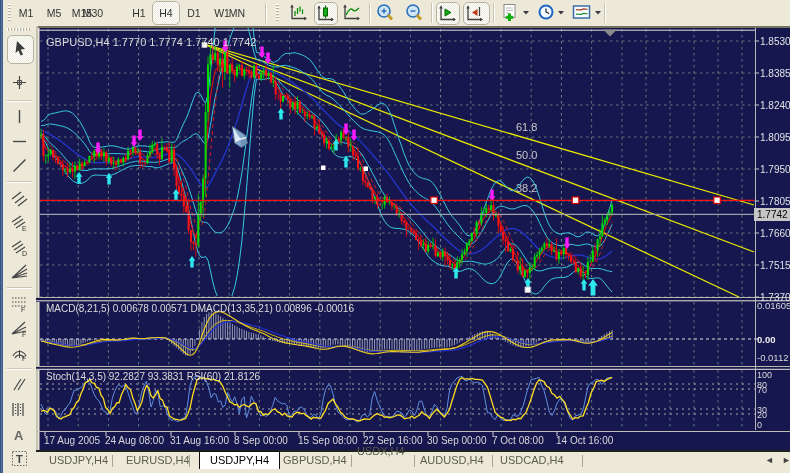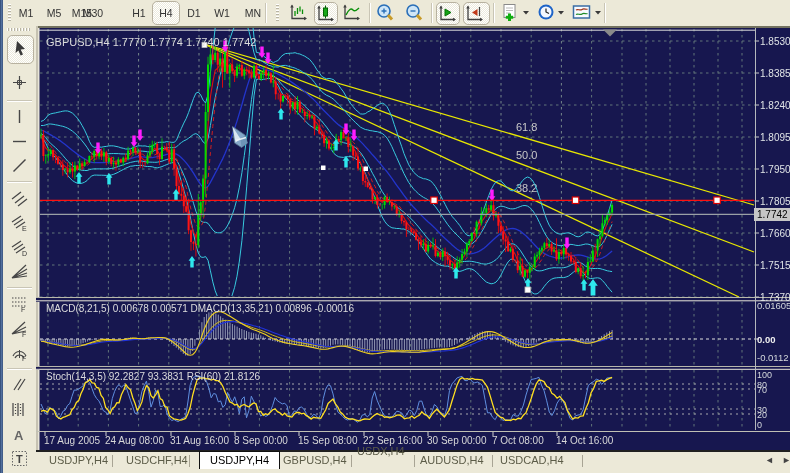--- a/index.html
+++ b/index.html
@@ -18,21 +18,21 @@
     <div class="abs" style="left:1px;top:0;width:2px;height:473px;background:linear-gradient(to right,#5b79a8,#39537e)"></div>
     <div class="grip" style="left:8px"></div>
     <div class="tfbtn" style="left:13px;width:26px">M1</div>
     <div class="tfbtn" style="left:41px;width:26px">M5</div>
     <div class="tfbtn" style="left:69px;width:26px">M15</div>
     <div class="tfbtn" style="left:80px;width:26px">M30</div>
     <div class="tfbtn" style="left:126px;width:26px">H1</div>
     <div class="tfbtn pressed" style="left:152px;top:1px;width:26px;height:22px;line-height:22px">H4</div>
     <div class="tfbtn" style="left:181px;width:26px">D1</div>
     <div class="tfbtn" style="left:209px;width:26px">W1</div>
-    <div class="tfbtn" style="left:240px;width:26px">MN</div>
+    <div class="tfbtn" style="left:224px;width:26px">MN</div>
     <div class="sep" style="left:265px"></div>
     <div class="grip" style="left:276px"></div>
     <div class="abs " style="left:288px;top:2px;width:22px;height:21px">
       <svg style="display:block" width="22" height="21" viewBox="0 0 22 21">
         <path d="M4 3.5L4 16.5L18 16.5" stroke="#404040" stroke-width="1.3" fill="none"></path>
         <path d="M2.2 5.5L4 2.5L5.8 5.5Z M16 14.7L19 16.5L16 18.3Z" fill="#404040"></path>
         <path d="M7 14V9M9.5 12V6M12 9.5V4.5M14.5 12V7.5" stroke="#0a8f0a" stroke-width="1.3"></path>
       </svg>
     </div>
     <div class="abs pressed" style="left:314px;top:2px;width:22px;height:21px">
@@ -361,21 +361,21 @@
       <text x="427" y="444" fill="#d8d8d8" font-size="10">30 Sep 00:00</text>
       <path d="M493 432L493 436" stroke="#d0d0d0" stroke-width="1"></path>
       <text x="492" y="444" fill="#d8d8d8" font-size="10">7 Oct 08:00</text>
       <path d="M557 432L557 436" stroke="#d0d0d0" stroke-width="1"></path>
       <text x="556" y="444" fill="#d8d8d8" font-size="10">14 Oct 16:00</text>
     </svg>
     <div class="abs" style="left:37px;top:450px;width:753px;height:23px;background:#ece9d8"></div>
     <div class="abs" style="left:3px;top:469px;width:34px;height:4px;background:#ece9d8"></div>
     <div class="abs" style="left:36px;top:450px;width:754px;height:1.5px;background:#202020"></div>
     <div class="tab" style="left:49px;top:453px">USDJPY,H4</div>
-    <div class="tab" style="left:126px;top:453px">USDCHF,H4</div>
+    <div class="tab" style="left:126px;top:453px">EURUSD,H4</div>
     <div class="tab" style="left:283px;top:453px">GBPUSD,H4</div>
     <div class="tab" style="left:357px;top:444px">USDX,H4</div>
     <div class="tab" style="left:420px;top:453px">AUDUSD,H4</div>
     <div class="tab" style="left:500px;top:453px">USDCAD,H4</div>
     <div class="tabsep" style="left:112px;top:455px"></div>
     <div class="tabsep" style="left:189px;top:455px"></div>
     <div class="tabsep" style="left:351px;top:455px"></div>
     <div class="tabsep" style="left:414px;top:455px"></div>
     <div class="tabsep" style="left:492px;top:455px"></div>
     <div class="tabsep" style="left:582px;top:455px"></div>

